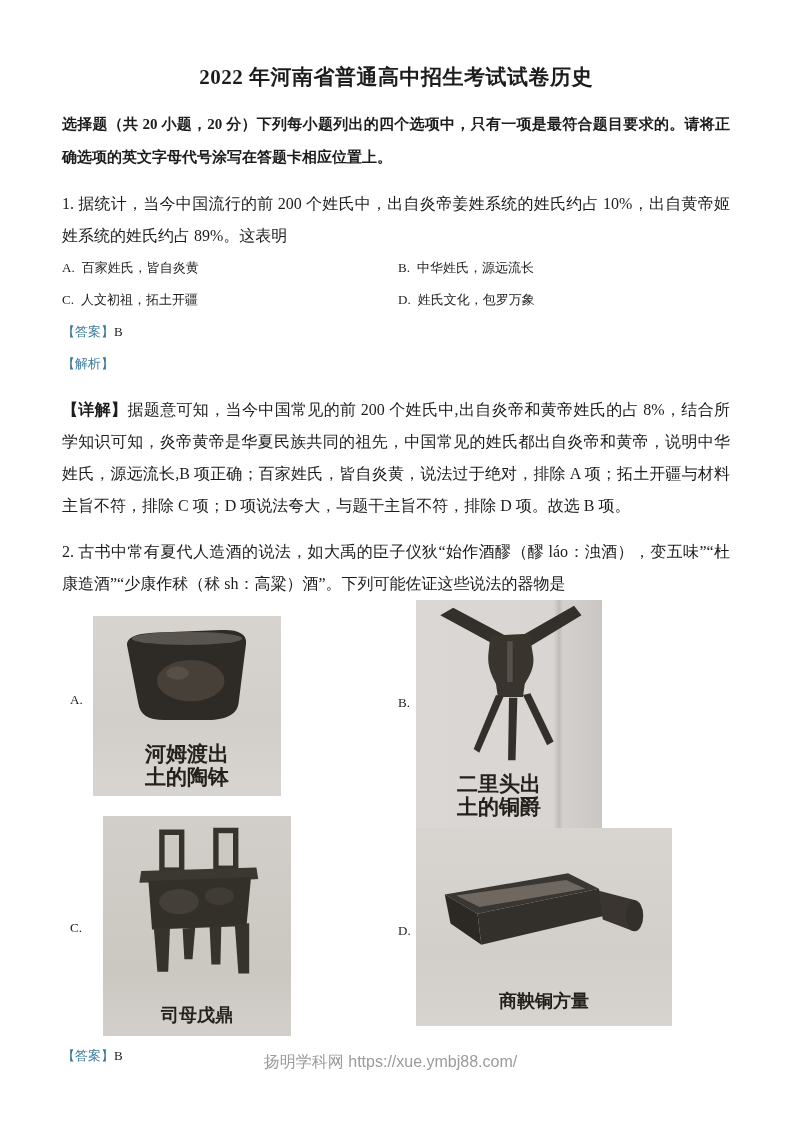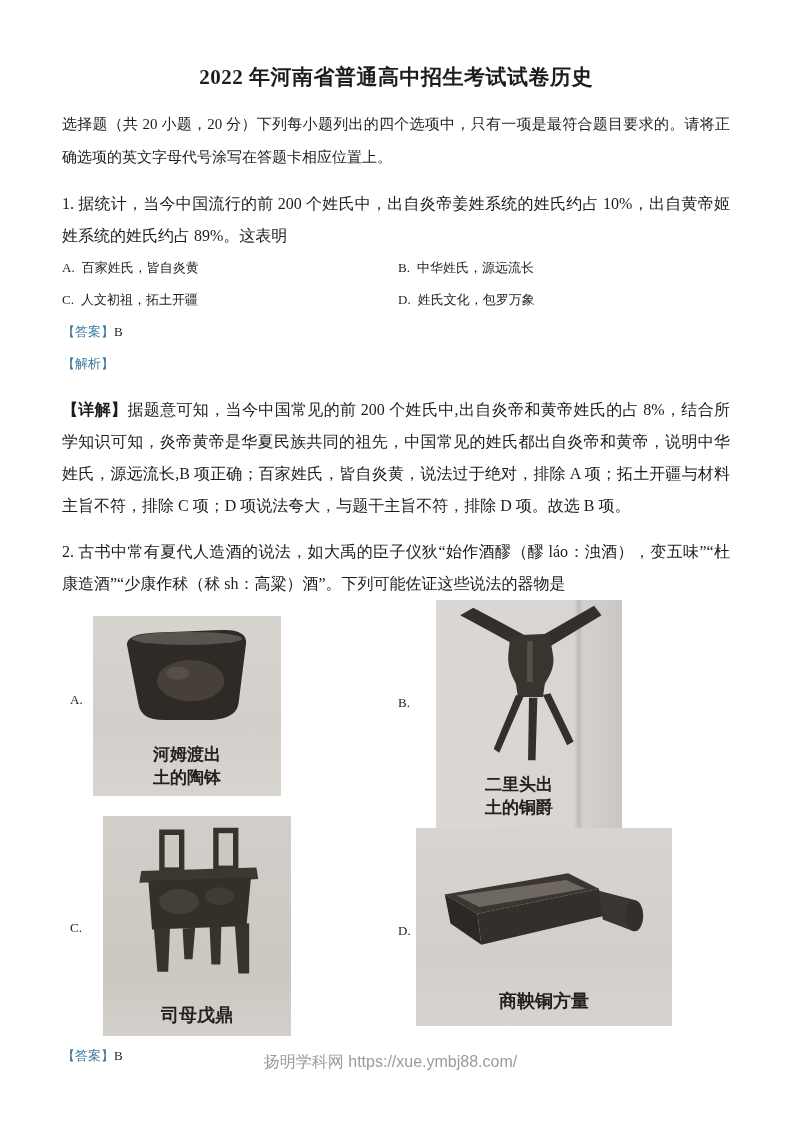--- a/index.html
+++ b/index.html
@@ -21,21 +21,21 @@
     padding-top:52px;
     font-size:21px;
     line-height:30px;
     font-weight:bold;
     text-align:center;
     letter-spacing:.5px;
   }
   .intro{
     margin:16px 0 0;
     font-size:15px;
-    font-weight:normal;
+    font-weight:bold;
     line-height:33px;
     text-align:justify;
   }
   .para{
     margin:14px 0 0;
     font-size:16px;
     line-height:32px;
     text-align:justify;
   }
   .options{
@@ -66,30 +66,30 @@
     flex-direction:column;
     align-items:center;
     justify-content:space-between;
     box-sizing:border-box;
   }
   .photo svg{display:block;}
   .caption{
     font-weight:bold;
     text-align:center;
     color:#24211d;
-    font-size:17px;
+    font-size:21px;
     line-height:23px;
   }
   .photo-a{
     left:31px;top:16px;width:188px;height:180px;
     background:linear-gradient(180deg,#d7d4cf 0%,#d2cfca 60%,#d8d5d0 100%);
     padding:8px 0 7px;
   }
   .photo-b{
-    left:374px;top:0;width:186px;height:228px;
+    left:354px;top:0;width:186px;height:228px;
     background:linear-gradient(90deg,#dad7d4 0%,#d8d5d2 74%,#bfbcb9 77%,#d3d0cd 79%,#c9c6c3 100%);
     padding:4px 0 9px;
   }
   .photo-b .caption{transform:translateX(-10px);}
   .photo-c{
     left:41px;top:216px;width:188px;height:220px;
     background:linear-gradient(180deg,#d2cec9 0%,#cbc7c1 70%,#d3cfca 100%);
     padding:6px 0 9px;
     justify-content:space-between;
   }

